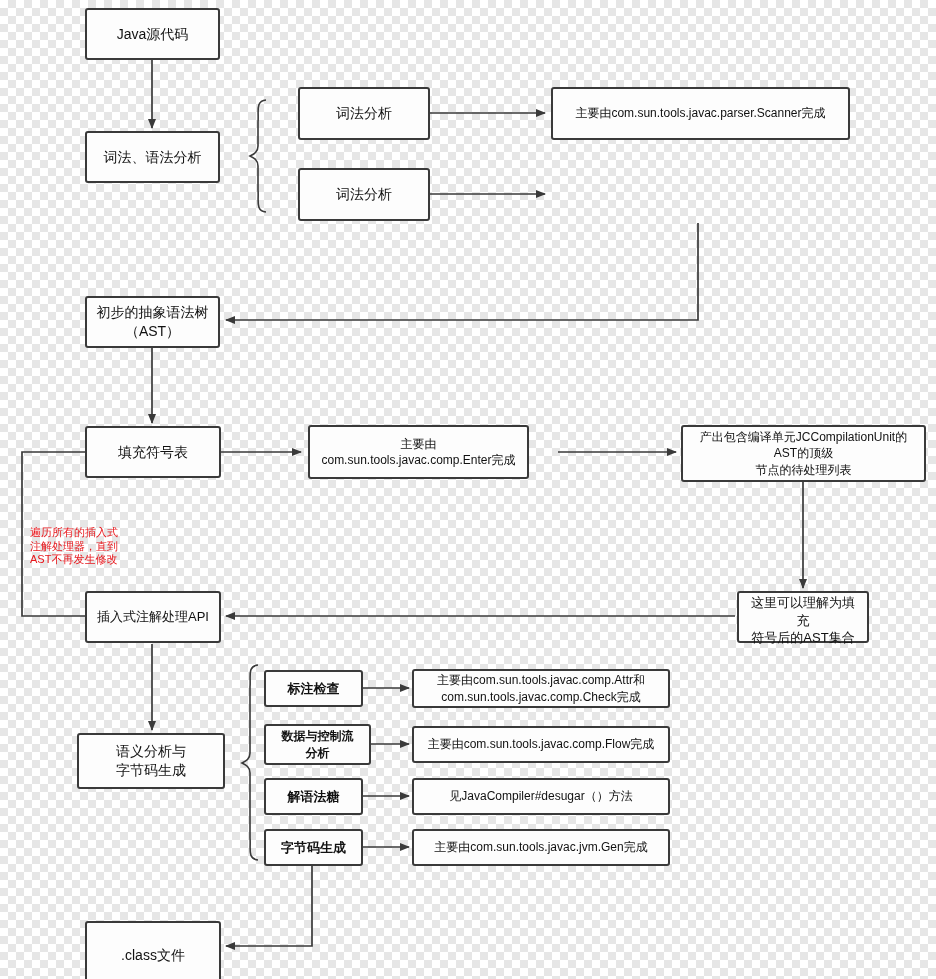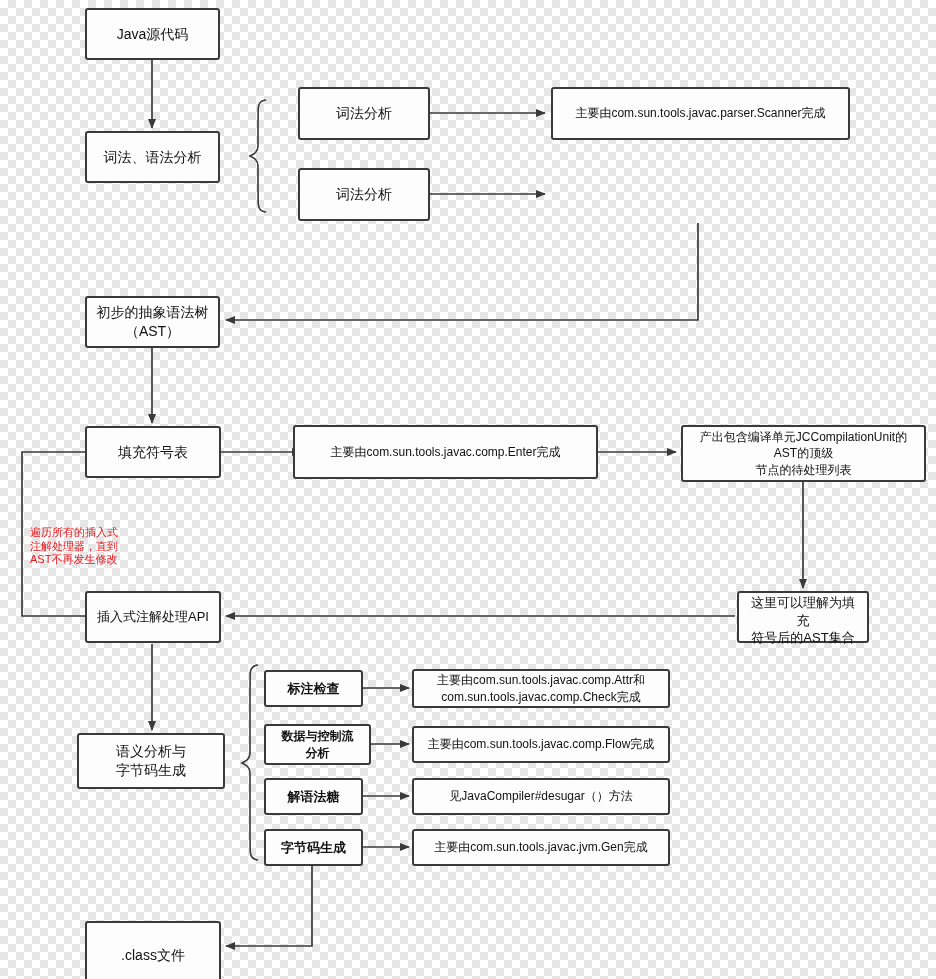--- a/index.html
+++ b/index.html
@@ -115,21 +115,21 @@
 
   <div class="node main" style="left:85px;top:296px;width:135px;height:52px;">
     <span class="txt">初步的抽象语法树
 （AST）</span>
   </div>
 
   <div class="node main" style="left:85px;top:426px;width:136px;height:52px;">
     <span class="txt">填充符号表</span>
   </div>
 
-  <div class="node desc" style="left:293px;top:425px;width:305px;height:54px;">
+  <div class="node desc" style="left:308px;top:425px;width:221px;height:54px;">
     <span class="txt">主要由com.sun.tools.javac.comp.Enter完成</span>
   </div>
 
   <div class="node desc" style="left:681px;top:425px;width:245px;height:57px;">
     <span class="txt">产出包含编译单元JCCompilationUnit的AST的顶级
 节点的待处理列表</span>
   </div>
 
   <div class="redNote" style="left:30px;top:512px;width:140px;">
     <span>遍历所有的插入式

